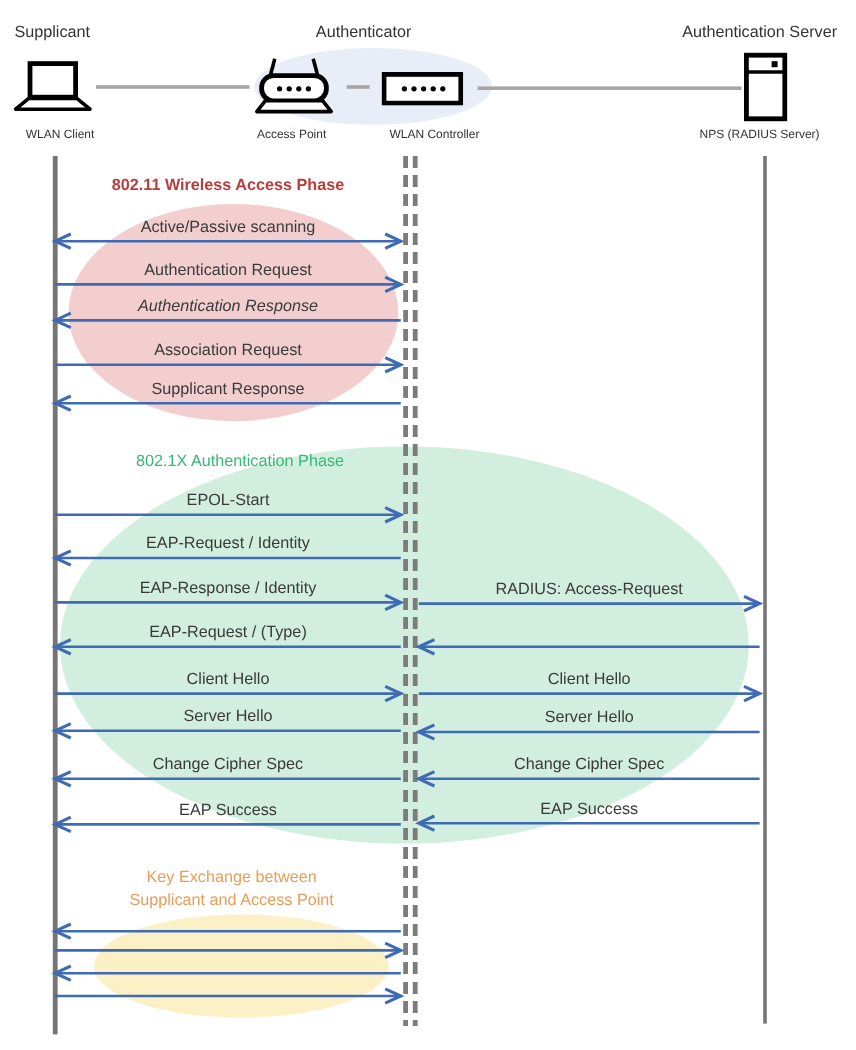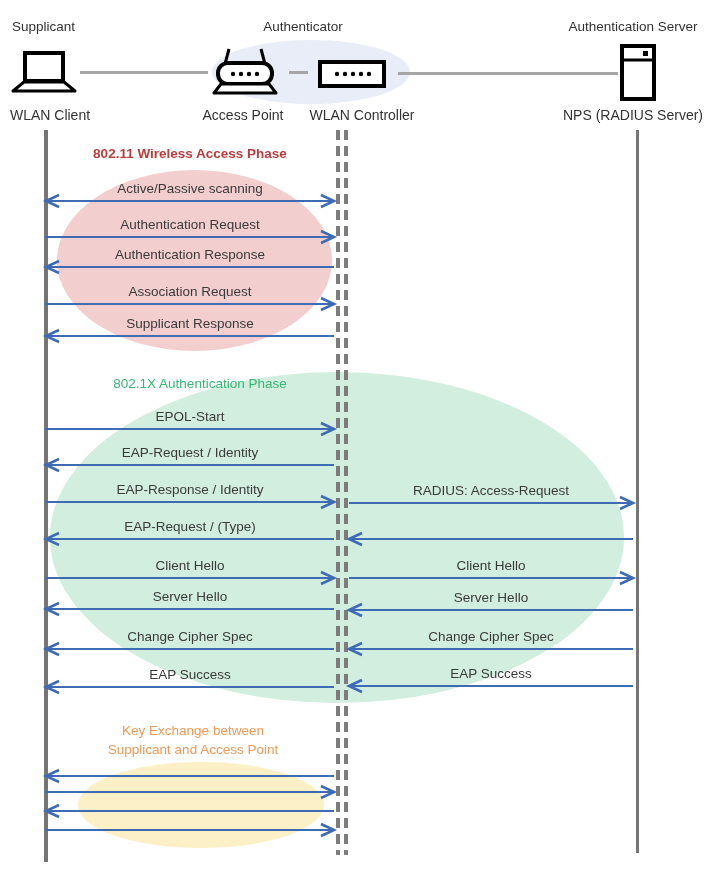--- a/index.html
+++ b/index.html
@@ -10,21 +10,21 @@
   #ellipse-authenticator{left:212px;top:40px;width:198px;height:64px;}
   #ellipse-phase-0{left:57px;top:170px;width:275px;height:181px;}
   #ellipse-phase-1{left:50px;top:372px;width:574px;height:331px;}
   #ellipse-phase-2{left:78px;top:762px;width:246px;height:86px;}
 
   .actor-role{position:absolute;top:19px;font-size:13.5px;color:#333;white-space:nowrap;}
   #role-supplicant{left:12px;}
   #role-authenticator{left:303px;transform:translateX(-50%);}
   #role-auth-server{left:633px;transform:translateX(-50%);}
 
-  .device-label{position:absolute;top:107px;font-size:14px;color:#333;white-space:nowrap;transform:translateX(-50%);}
+  .device-label{position:absolute;top:107px;font-size:10px;color:#333;white-space:nowrap;transform:translateX(-50%);}
   #dev-client{left:50px;}
   #dev-ap{left:243px;}
   #dev-controller{left:362px;}
   #dev-nps{left:633px;}
 
   .icon{position:absolute;}
   #icon-laptop{left:10px;top:48px;}
   #icon-ap{left:210px;top:46px;}
   #icon-controller{left:318px;top:60px;}
   #icon-server{left:619px;top:43px;}
@@ -211,21 +211,21 @@
         <path d="M 362 643 L 349 649 L 362 655" fill="none" stroke="#3F6BB4" stroke-width="2.6"></path>
       </g>
       <g>
         <line x1="349" y1="686" x2="633" y2="686" stroke="#3F6BB4" stroke-width="2.2"></line>
         <path d="M 362 680 L 349 686 L 362 692" fill="none" stroke="#3F6BB4" stroke-width="2.6"></path>
       </g>
     </svg>
   <div id="label-layer">
       <div class="msg-label" style="left: 190px; top: 181px;">Active/Passive scanning</div>
       <div class="msg-label" style="left: 190px; top: 217px;">Authentication Request</div>
-      <div class="msg-label" style="left: 190px; top: 247px;">Authentication Response</div>
+      <div class="msg-label" style="left: 190px; top: 247px; font-style: italic;">Authentication Response</div>
       <div class="msg-label" style="left: 190px; top: 284px;">Association Request</div>
       <div class="msg-label" style="left: 190px; top: 316px;">Supplicant Response</div>
       <div class="msg-label" style="left: 190px; top: 409px;">EPOL-Start</div>
       <div class="msg-label" style="left: 190px; top: 445px;">EAP-Request / Identity</div>
       <div class="msg-label" style="left: 190px; top: 482px;">EAP-Response / Identity</div>
       <div class="msg-label" style="left: 190px; top: 519px;">EAP-Request / (Type)</div>
       <div class="msg-label" style="left: 190px; top: 558px;">Client Hello</div>
       <div class="msg-label" style="left: 190px; top: 589px;">Server Hello</div>
       <div class="msg-label" style="left: 190px; top: 629px;">Change Cipher Spec</div>
       <div class="msg-label" style="left: 190px; top: 667px;">EAP Success</div>

